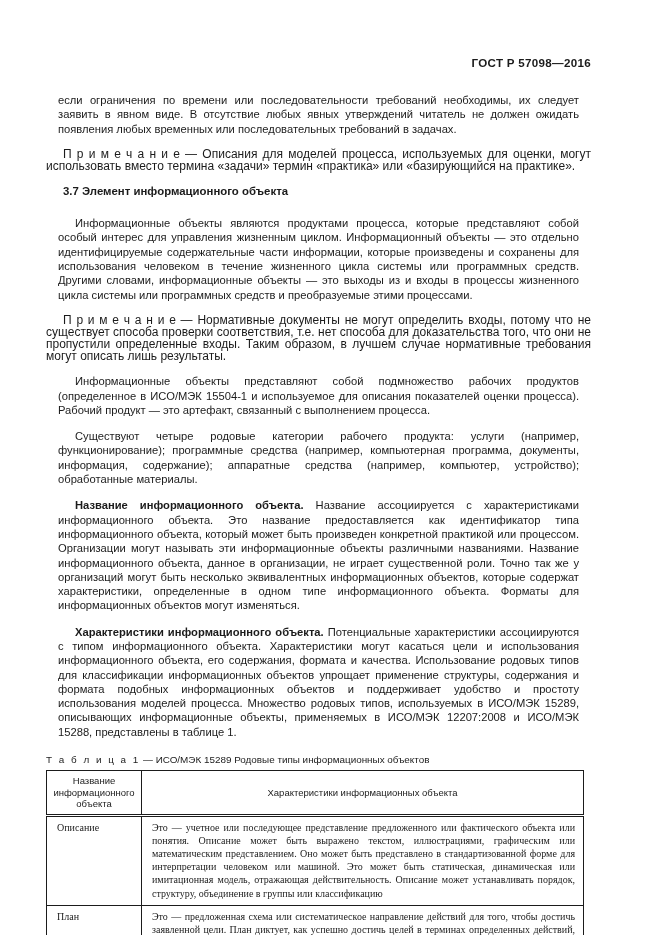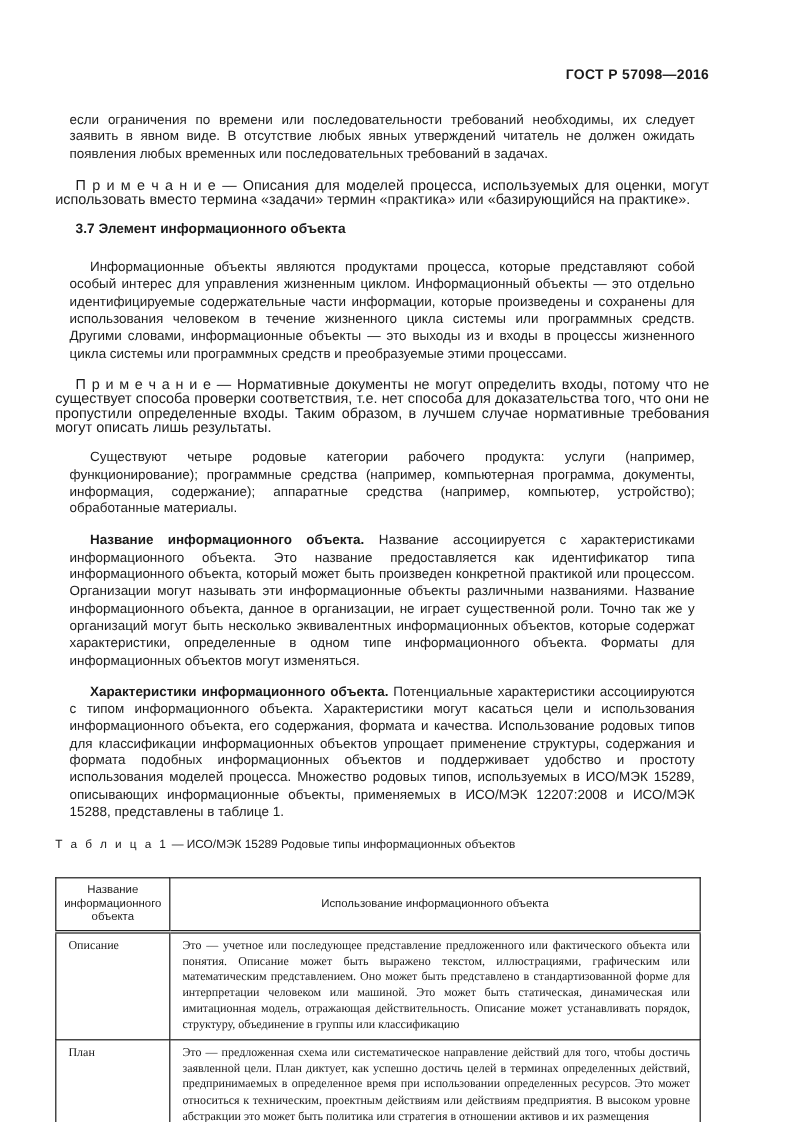--- a/index.html
+++ b/index.html
@@ -38,21 +38,21 @@
     text-indent: 17px;
   }
   h3.section-heading {
     margin: 12px 0 18px 0;
     font-size: 11.4px;
     line-height: 14px;
     font-weight: bold;
     text-indent: 17px;
   }
   .table-caption {
-    margin: 15px 0 20px 0;
+    margin: 15px 0 4px 0;
     font-size: 9.9px;
     line-height: 12px;
     text-align: left;
   }
   .cap-label { letter-spacing: 2px; }
   table.gost-table {
     border-collapse: collapse;
     width: 537px;
     table-layout: fixed;
     border-radius: 24px;
@@ -92,39 +92,40 @@
     <p class="body-par">если ограничения по времени или последовательности требований необходимы, их следует заявить в явном виде. В отсутствие любых явных утверждений читатель не должен ожидать появления любых временных или последовательных требований в задачах.</p>
 
     <p class="note">П р и м е ч а н и е — Описания для моделей процесса, используемых для оценки, могут использовать вместо термина «задачи» термин «практика» или «базирующийся на практике».</p>
 
     <h3 class="section-heading">3.7 Элемент информационного объекта</h3>
 
     <p class="body-par indent">Информационные объекты являются продуктами процесса, которые представляют собой особый интерес для управления жизненным циклом. Информационный объекты — это отдельно идентифицируемые содержательные части информации, которые произведены и сохранены для использования человеком в течение жизненного цикла системы или программных средств. Другими словами, информационные объекты — это выходы из и входы в процессы жизненного цикла системы или программных средств и преобразуемые этими процессами.</p>
 
     <p class="note">П р и м е ч а н и е — Нормативные документы не могут определить входы, потому что не существует способа проверки соответствия, т.е. нет способа для доказательства того, что они не пропустили определенные входы. Таким образом, в лучшем случае нормативные требования могут описать лишь результаты.</p>
 
+    <p class="body-par indent">Информационные объекты представляют собой подмножество рабочих продуктов (определенное в ИСО/МЭК 15504-1 и используемое для описания показателей оценки процесса). Рабочий продукт — это артефакт, связанный с выполнением процесса.</p>
 
     <p class="body-par indent">Существуют четыре родовые категории рабочего продукта: услуги (например, функционирование); программные средства (например, компьютерная программа, документы, информация, содержание); аппаратные средства (например, компьютер, устройство); обработанные материалы.</p>
 
 
     <p class="body-par indent"><b>Название информационного объекта.</b><span> Название ассоциируется с характеристиками информационного объекта. Это название предоставляется как идентификатор типа информационного объекта, который может быть произведен конкретной практикой или процессом. Организации могут называть эти информационные объекты различными названиями. Название информационного объекта, данное в организации, не играет существенной роли. Точно так же у организаций могут быть несколько эквивалентных информационных объектов, которые содержат характеристики, определенные в одном типе информационного объекта. Форматы для информационных объектов могут изменяться.</span></p>
 
     <p class="body-par indent"><b>Характеристики информационного объекта.</b><span> Потенциальные характеристики ассоциируются с типом информационного объекта. Характеристики могут касаться цели и использования информационного объекта, его содержания, формата и качества. Использование родовых типов для классификации информационных объектов упрощает применение структуры, содержания и формата подобных информационных объектов и поддерживает удобство и простоту использования моделей процесса. Множество родовых типов, используемых в ИСО/МЭК 15289, описывающих информационные объекты, применяемых в ИСО/МЭК 12207:2008 и ИСО/МЭК 15288, представлены в таблице 1.</span></p>
 
     <div class="table-caption"><span class="cap-label">Т а б л и ц а  1</span><span> — ИСО/МЭК 15289 Родовые типы информационных объектов</span></div>
 
     <table class="gost-table">
       <colgroup>
           <col class="c1">
           <col class="c2">
         </colgroup>
       <thead>
         <tr>
           <th>Название информационного объекта</th>
-          <th>Использование информационного объекта</th>
+          <th>Характеристики информационных объекта</th>
         </tr>
       </thead>
       <tbody>
         <tr>
           <td class="cell-name">Описание</td>
           <td class="cell-chars">Это — учетное или последующее представление предложенного или фактического объекта или понятия. Описание может быть выражено текстом, иллюстрациями, графическим или математическим представлением. Оно может быть представлено в стандартизованной форме для интерпретации человеком или машиной. Это может быть статическая, динамическая или имитационная модель, отражающая действительность. Описание может устанавливать порядок, структуру, объединение в группы или классификацию</td>
         </tr>
         <tr>
           <td class="cell-name">План</td>
           <td class="cell-chars">Это — предложенная схема или систематическое направление действий для того, чтобы достичь заявленной цели. План диктует, как успешно достичь целей в терминах определенных действий, предпринимаемых в определенное время при использовании определенных ресурсов. Это может относиться к техническим, проектным действиям или действиям предприятия. В высоком уровне абстракции это может быть политика или стратегия в отношении активов и их размещения</td>

